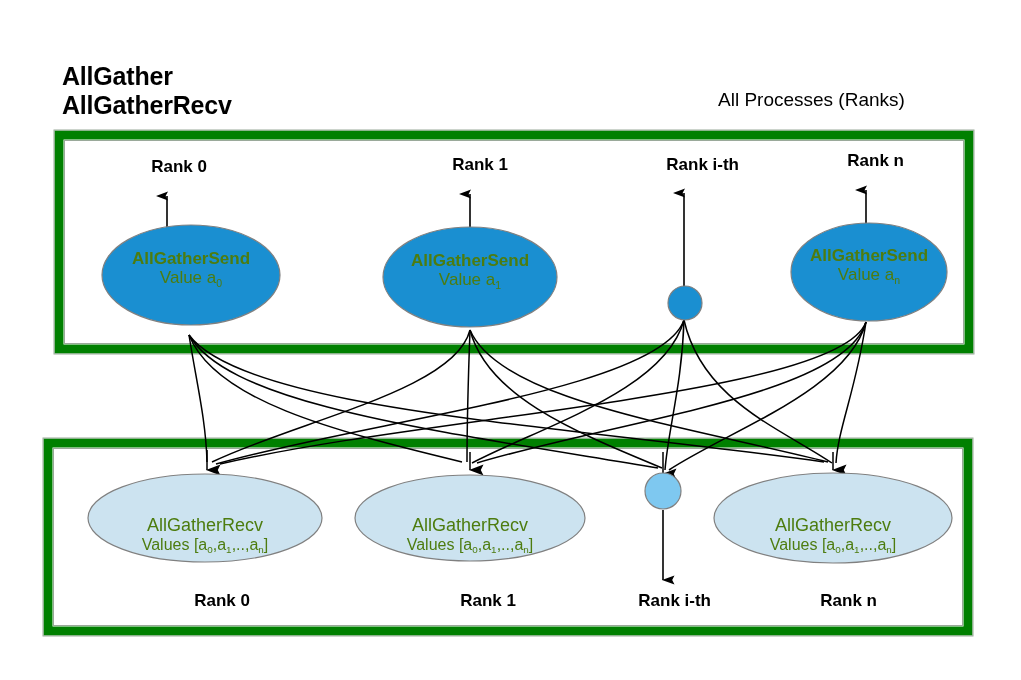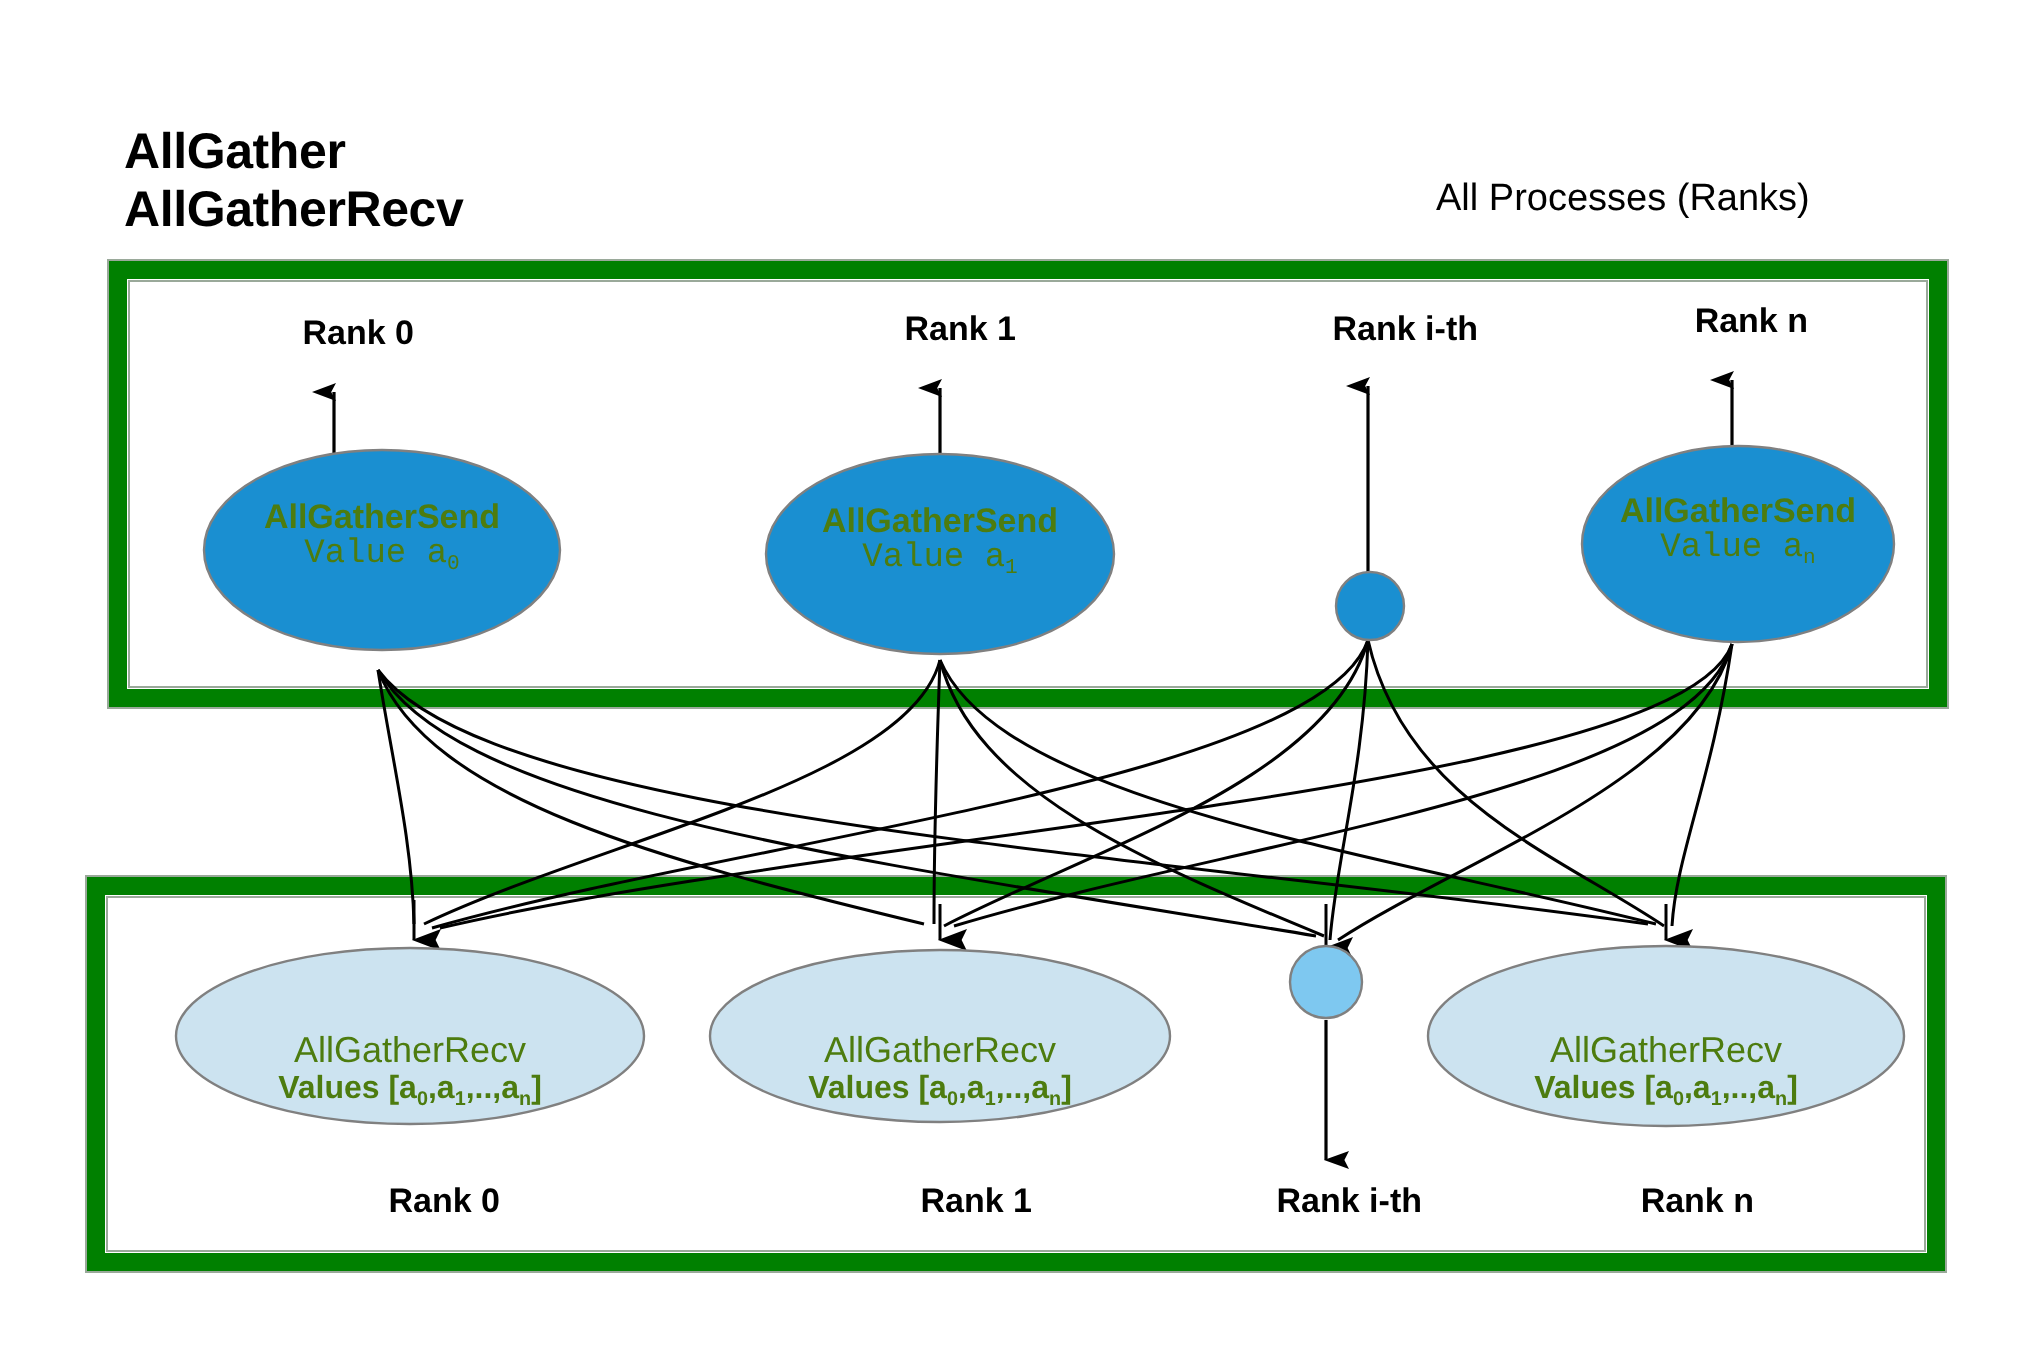--- a/index.html
+++ b/index.html
@@ -66,32 +66,31 @@
     font-size: 17px;
     font-weight: bold;
     line-height: 1.05;
     display: block;
   }
   .send-value {
     font-size: 17px;
     font-weight: normal;
     line-height: 1.15;
     display: block;
-    font-family: Liberation Mono, monospace;
   }
   .recv-title {
     font-size: 18px;
     font-weight: normal;
     line-height: 1.05;
     display: block;
     margin-top: 24px;
   }
   .recv-value {
     font-size: 16px;
-    font-weight: bold;
+    font-weight: normal;
     line-height: 1.2;
     display: block;
   }
   sub {
     font-size: 0.62em;
     vertical-align: -0.35em;
     line-height: 0;
   }
 </style>
 </head>

